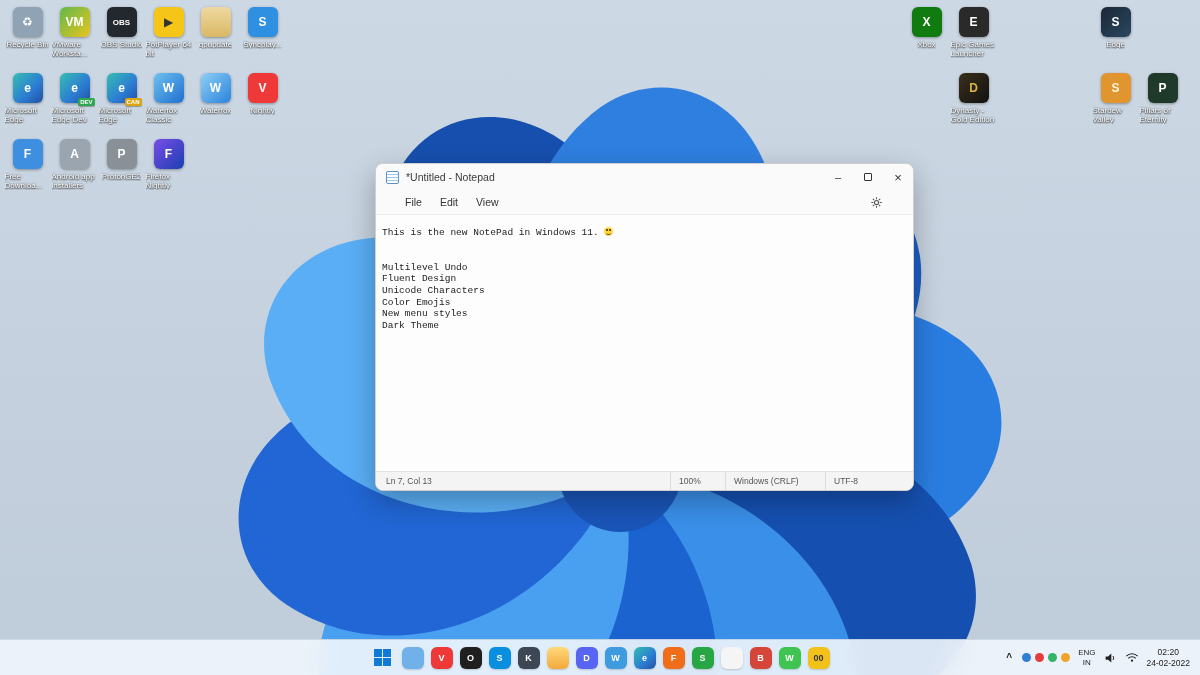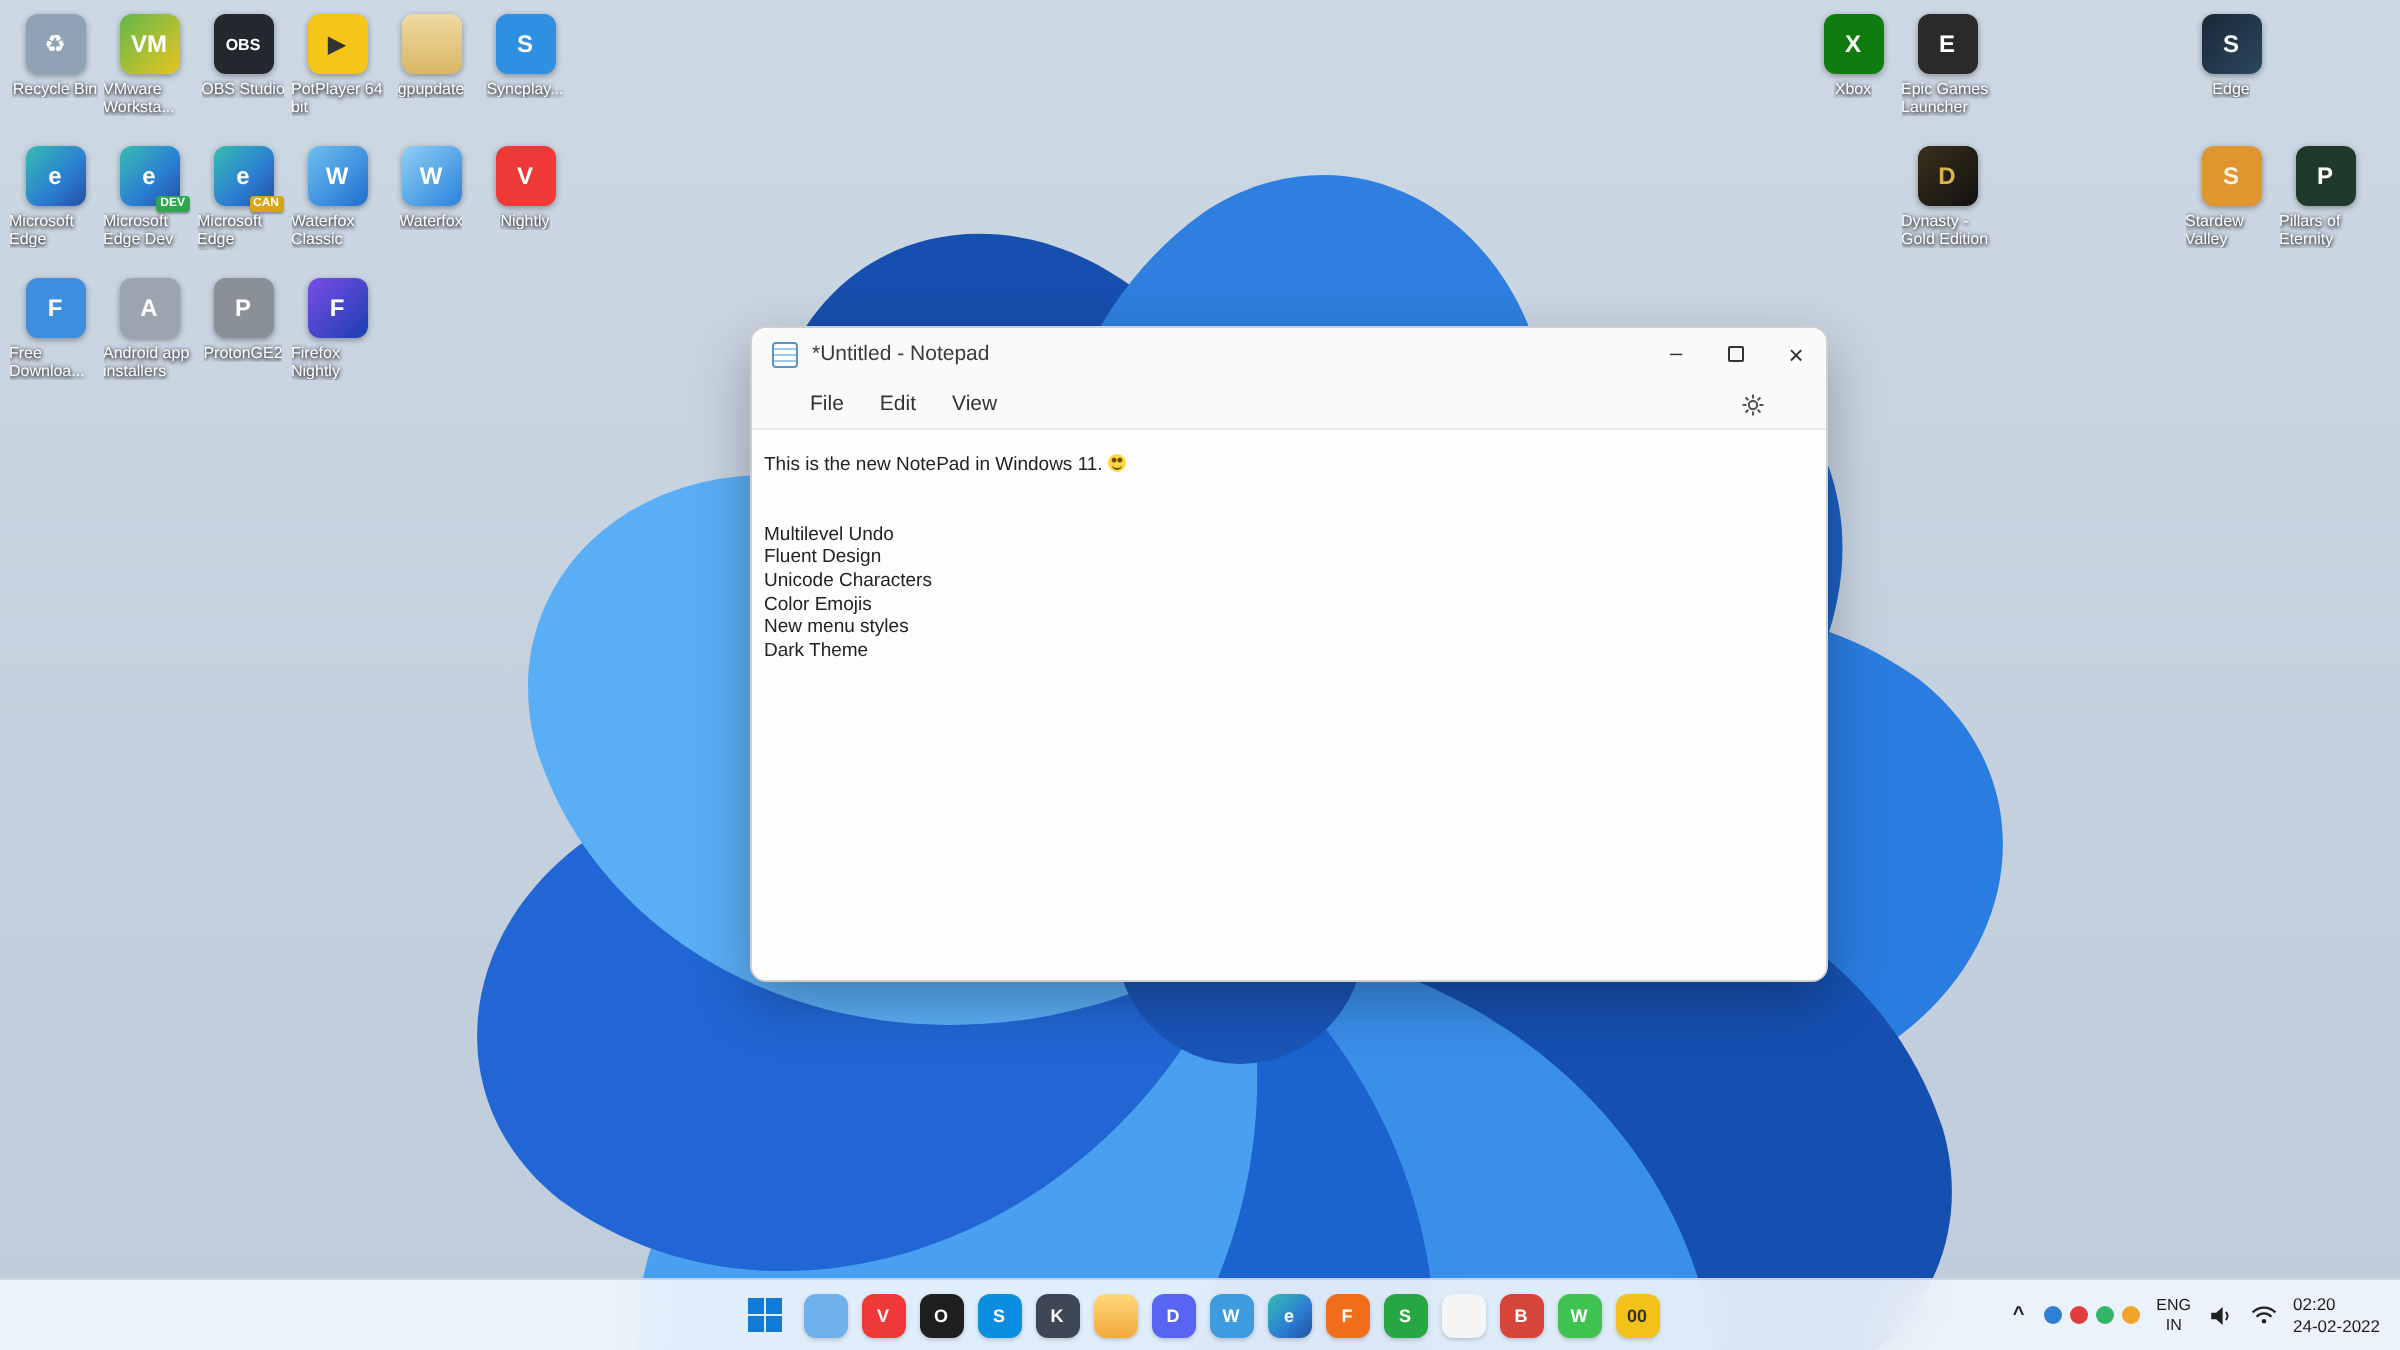--- a/index.html
+++ b/index.html
@@ -32,21 +32,21 @@
           border:1px solid #5a93c8; }
   .title-text { font-size:10.5px; color:#3a3a3a; }
   .win-controls { margin-left:auto; display:flex; height:100%; }
   .wbtn { width:30px; height:100%; display:flex; align-items:center; justify-content:center;
           font-size:11px; color:#333; }
   .max-box { width:8px; height:8px; border:1px solid #333; border-radius:1px; display:inline-block; }
   .menubar { height:24px; display:flex; align-items:center; padding:0 20px; flex:0 0 auto; }
   .menu-item { font-size:10.5px; color:#333; padding:3px 9px; border-radius:4px; }
   .gear-btn { margin-left:auto; padding:3px 10px; display:flex; align-items:center; }
   .editor { flex:1 1 auto; background:#fdfdfd; border-top:1px solid #ececec; padding:12px 10px 0 6px;
-          font-family:Liberation Sans, sans-serif; font-size:9.5px; line-height:11.6px;
+          font-family:Liberation Mono, monospace; font-size:9.5px; line-height:11.6px;
           color:#222; white-space:pre-wrap; overflow:hidden; }
   .smiley { display:inline-block; width:9px; height:9px; border-radius:50%; vertical-align:-1px; position:relative;
           background:radial-gradient(circle at 34% 34%,#6b4d00 0 0.9px,rgba(0,0,0,0) 1.5px),
                      radial-gradient(circle at 66% 34%,#6b4d00 0 0.9px,rgba(0,0,0,0) 1.5px),#ffd83d; }
   .smiley::after { content:""; position:absolute; left:2px; top:4.2px; width:4.6px; height:2.6px;
           border-bottom:1px solid #6b4d00; border-radius:0 0 5px 5px; }
   .statusbar { height:19px; flex:0 0 auto; display:flex; align-items:center; background:#f4f4f4;
           border-top:1px solid #e2e2e2; font-size:8.5px; color:#555; }
   .status-left { padding-left:10px; }
   .status-spacer { flex:1; }
@@ -61,21 +61,21 @@
           justify-content:center; gap:7px; }
   .tb-icon { width:22px; height:22px; border-radius:6px; display:flex; align-items:center; justify-content:center;
           color:#fff; font-size:9px; font-weight:bold; box-shadow:0 1px 2px rgba(0,0,0,.18); }
   .win-logo { width:17px; height:17px; display:grid; grid-template-columns:8px 8px; grid-template-rows:8px 8px; gap:1px; }
   .win-logo span { background:#0f7bd7; }
   .start-wrap { width:24px; height:24px; display:flex; align-items:center; justify-content:center; }
   .tray { position:absolute; right:10px; top:0; height:100%; display:flex; align-items:center; gap:8px; color:#1c1c1c; }
   .chevron { font-size:10px; font-weight:bold; color:#222; padding:0 2px; }
   .tray-dot { width:9px; height:9px; border-radius:50%; display:inline-block; }
   .lang { font-size:8px; line-height:1.2; text-align:center; }
-  .clock { font-size:8.5px; line-height:1.25; text-align:left; }
+  .clock { font-size:8.5px; line-height:1.25; text-align:center; }
   .sys-svg { display:flex; align-items:center; }
 </style>
 </head>
 <body>
 
 <div class="desktop">
 
   <svg class="bloom" width="1200" height="675" viewBox="0 0 1200 675">
     <g transform="translate(620,470)">
       <g transform="rotate(0)">
@@ -243,20 +243,27 @@
     </div>
     <pre class="editor" id="editor">This is the new NotePad in Windows 11. <span class="smiley"></span>
 
 
 Multilevel Undo
 Fluent Design
 Unicode Characters
 Color Emojis
 New menu styles
 Dark Theme</pre>
+    <div class="statusbar">
+      <span class="status-left">Ln 7, Col 13</span>
+      <span class="status-spacer"></span>
+      <span class="status-seg seg-zoom">100%</span>
+      <span class="status-seg seg-eol">Windows (CRLF)</span>
+      <span class="status-seg seg-enc">UTF-8</span>
+    </div>
   </div>
 
   <div class="taskbar">
     <div class="tb-center" id="tb-center">
       <span class="start-wrap">
         <span class="win-logo">
             <span></span>
             <span></span>
             <span></span>
             <span></span>

